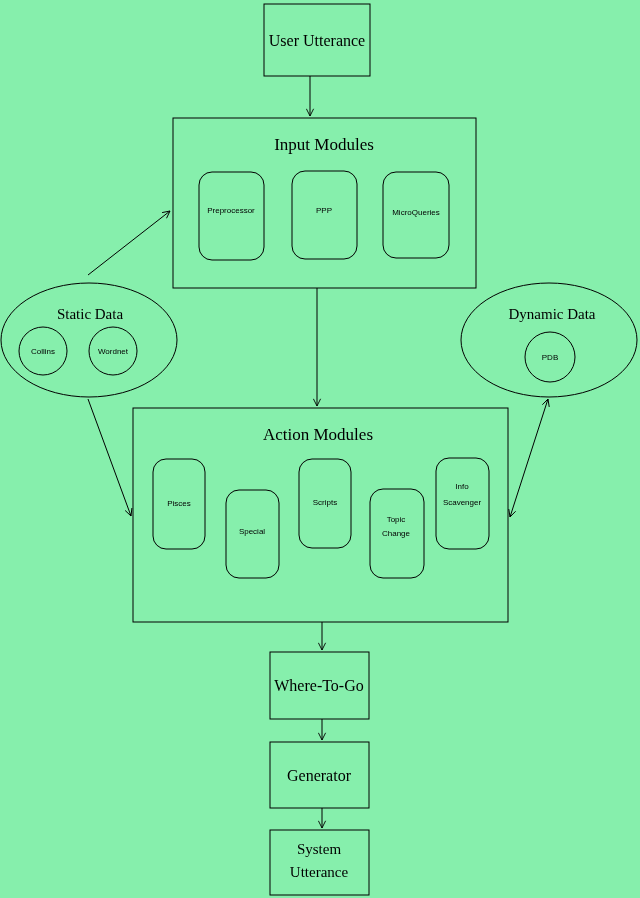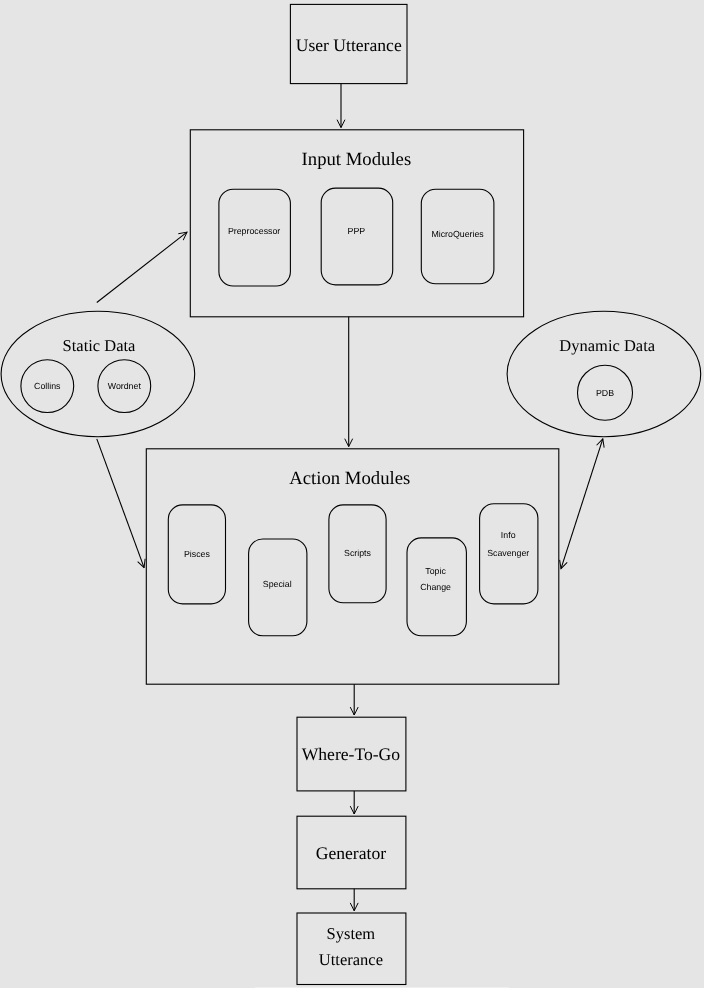--- a/index.html
+++ b/index.html
@@ -3,21 +3,21 @@
 <meta charset="utf-8">
 <style>
   html, body {
     margin: 0;
     padding: 0;
     background: #ffffff;
   }
   .canvas-wrap {
     width: 640px;
     height: 898px;
-    background: #e5e5e5;
+    background: #86efac;
     position: relative;
   }
   svg {
     display: block;
   }
   svg text {
     fill: #000000;
     text-anchor: middle;
   }
   .title-lg { font: 17px "Liberation Serif", serif; }

